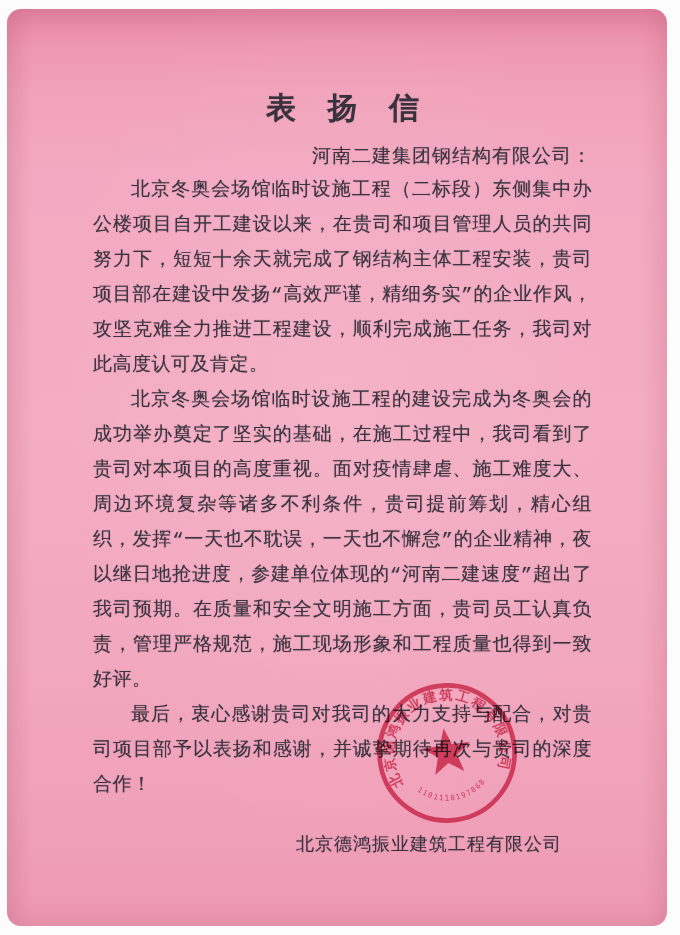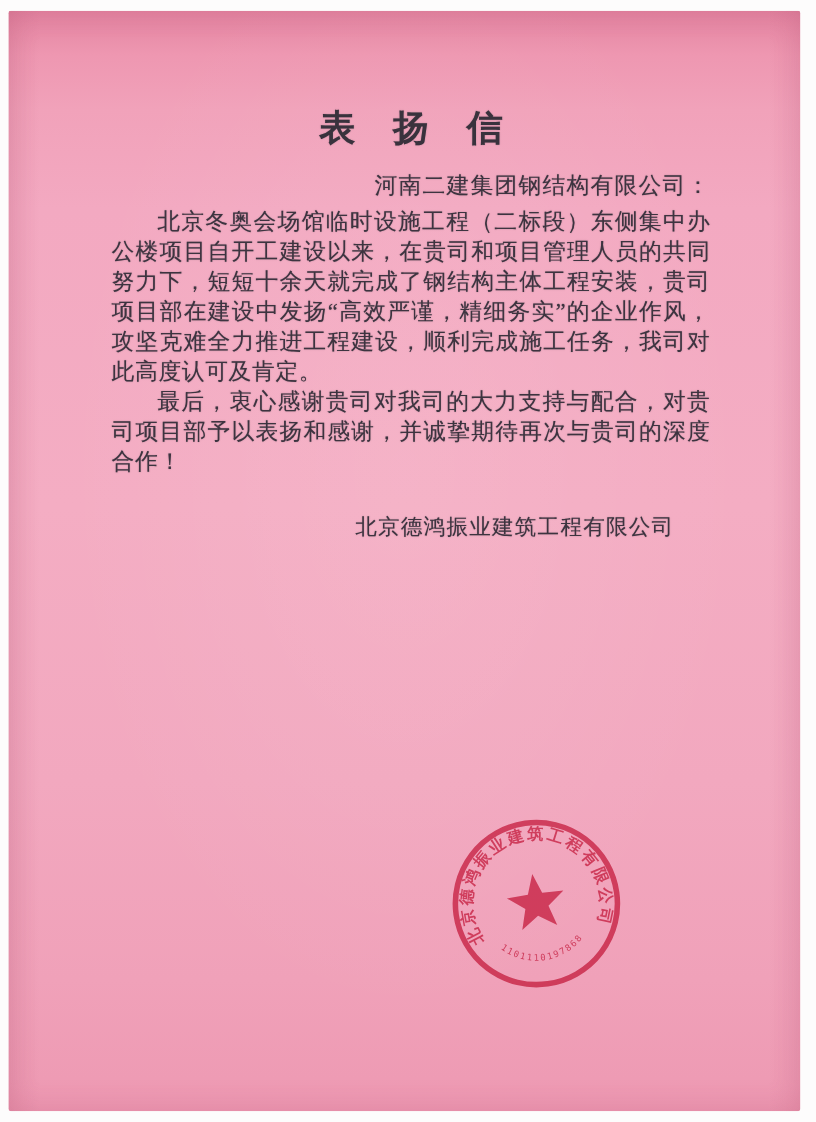--- a/index.html
+++ b/index.html
@@ -10,21 +10,21 @@
   }
   .page {
     position: relative;
     width: 680px; height: 935px;
     background: #fdfcfc;
     overflow: hidden;
   }
   .paper {
     position: absolute;
     left: 7px; top: 9px; right: 13px; bottom: 9px;
-    border-radius: 2px;
+    border-radius: 14px;
     background:
       radial-gradient(ellipse at 50% 42%, rgba(255,255,255,0.08), rgba(255,255,255,0) 62%),
       linear-gradient(90deg, rgba(186,88,118,0.14), rgba(186,88,118,0) 4%, rgba(186,88,118,0) 96%, rgba(186,88,118,0.10)),
       linear-gradient(180deg,
         #e2829f 0%, #e98ea9 2.2%, #ee97b1 4%, #f1a2ba 9%,
         #f3a9c1 18%, #f4adc3 45%, #f2a8bf 70%, #f0a1b9 88%,
         #ee9bb4 97%, #ec96b0 100%);
     box-shadow: inset 0 0 22px rgba(178,84,112,0.22);
   }
   .content {
@@ -42,25 +42,26 @@
     word-spacing: 10px;
     color: #39323d;
   }
   .salutation {
     font-size: 19px; line-height: 35px;
     letter-spacing: 1px;
     text-align: right;
   }
   .para {
     margin: 0;
-    font-size: 19px; line-height: 25px;
+    font-size: 19px; line-height: 35px;
     text-align: justify;
     text-justify: inter-ideograph;
     text-indent: 2em;
     letter-spacing: 0.5px;
+    font-family: Liberation Mono, monospace;
   }
   .signature {
     margin: 24px 30px 0 auto;
     width: max-content;
     display: flex; flex-direction: column; align-items: center;
     font-size: 18px; line-height: 35px;
     letter-spacing: 1px;
   }
   .seal {
     position: absolute;
@@ -79,20 +80,21 @@
 </style>
 </head>
 <body>
 
 <div class="page">
   <div class="paper">
     <div class="content">
       <h1 class="title">表 扬 信</h1>
       <div class="salutation">河南二建集团钢结构有限公司：</div>
       <p class="para">北京冬奥会场馆临时设施工程（二标段）东侧集中办公楼项目自开工建设以来，在贵司和项目管理人员的共同努力下，短短十余天就完成了钢结构主体工程安装，贵司项目部在建设中发扬“高效严谨，精细务实”的企业作风，攻坚克难全力推进工程建设，顺利完成施工任务，我司对此高度认可及肯定。</p>
+      <p class="para">北京冬奥会场馆临时设施工程的建设完成为冬奥会的成功举办奠定了坚实的基础，在施工过程中，我司看到了贵司对本项目的高度重视。面对疫情肆虐、施工难度大、周边环境复杂等诸多不利条件，贵司提前筹划，精心组织，发挥“一天也不耽误，一天也不懈怠”的企业精神，夜以继日地抢进度，参建单位体现的“河南二建速度”超出了我司预期。在质量和安全文明施工方面，贵司员工认真负责，管理严格规范，施工现场形象和工程质量也得到一致好评。</p>
       <p class="para">最后，衷心感谢贵司对我司的大力支持与配合，对贵司项目部予以表扬和感谢，并诚挚期待再次与贵司的深度合作！</p>
       <div class="signature">
         <div>北京德鸿振业建筑工程有限公司</div>
       </div>
     </div>
   </div>
 
   <svg class="seal" viewBox="0 0 160 160" aria-hidden="true">
     <defs>
       <path id="arcTop" d="M 27.5,104.5 A 58 58 0 1 1 132.5,104.5"></path>

